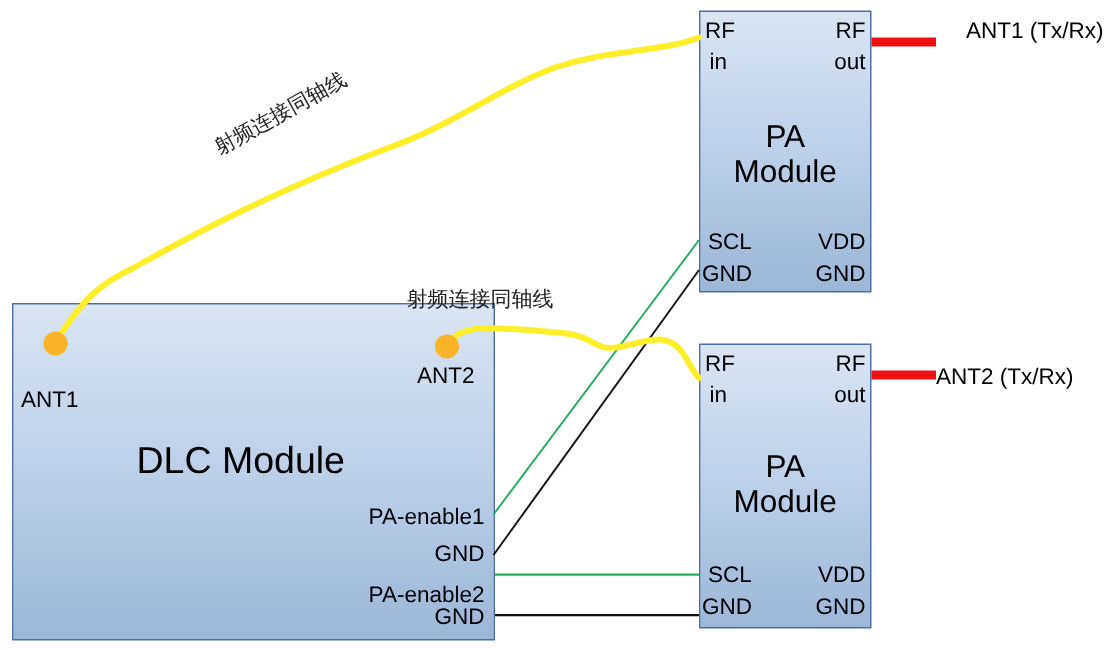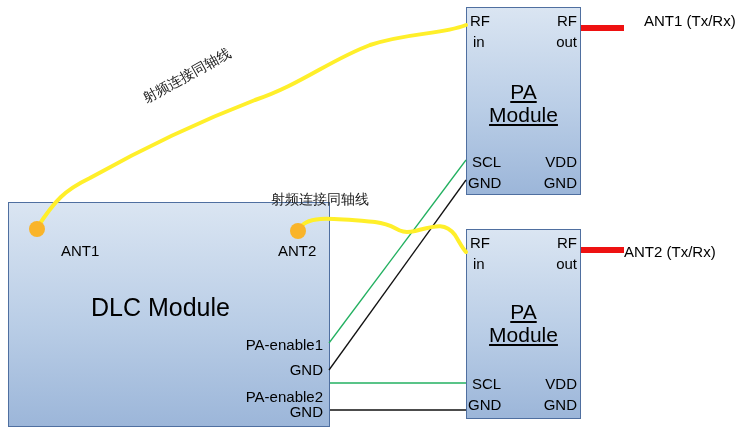--- a/index.html
+++ b/index.html
@@ -1,30 +1,30 @@
 <!DOCTYPE html>
 <html><head>
 <meta charset="utf-8">
 <style>
   html,body{margin:0;padding:0;background:#ffffff;}
   body{width:737px;height:433px;position:relative;overflow:hidden;font-family:"Liberation Sans","DejaVu Sans",sans-serif;color:#000;}
   .box{position:absolute;border:1.5px solid #4f6fa0;background:linear-gradient(to bottom,#dae5f2 0%,#b9cde6 55%,#9cb6d9 100%);box-sizing:border-box;}
   .lbl{position:absolute;font-size:15px;line-height:17px;white-space:nowrap;}
   .big{position:absolute;font-size:25px;white-space:nowrap;}
-  .mid{position:absolute;font-size:21px;line-height:24px;text-align:center;white-space:nowrap;text-decoration:underline;}
+  .mid{position:absolute;font-size:21px;line-height:24px;text-align:center;white-space:nowrap;}
   .cn{position:absolute;font-size:14px;white-space:nowrap;font-family:"DejaVu Sans",sans-serif;color:#222;}
   svg#wires{position:absolute;left:0;top:0;}
   .dot{position:absolute;width:16px;height:16px;border-radius:50%;background:#f9b42a;}
 </style>
 </head>
 <body>
 
 <div class="box" style="left: 8px; top: 202px; width: 322px; height: 225px; border-color: rgb(79, 111, 160);"></div>
 <div class="big" style="left:91px;top:293px;text-align:center;">DLC Module</div>
-<div class="lbl" style="left:14px;top:242px;margin-left:47px;">ANT1</div>
+<div class="lbl" style="left:14px;top:258px;">ANT1</div>
 <div class="lbl" style="left:278px;top:242px;">ANT2</div>
 <div class="lbl" style="right:414px;top:336px;">PA-enable1</div>
 <div class="lbl" style="right:414px;top:361px;">GND</div>
 <div class="lbl" style="right:414px;top:388px;">PA-enable2</div>
 <div class="lbl" style="right:414px;top:403px;">GND</div>
 
 <div class="box" style="left: 466px; top: 7px; width: 115px; height: 188px; border-color: rgb(79, 111, 160);"></div>
 <div class="lbl" style="left:470px;top:12px;">RF</div>
 <div class="lbl" style="left:473px;top:33px;">in</div>
 <div class="lbl" style="right:160px;top:12px;">RF</div>

